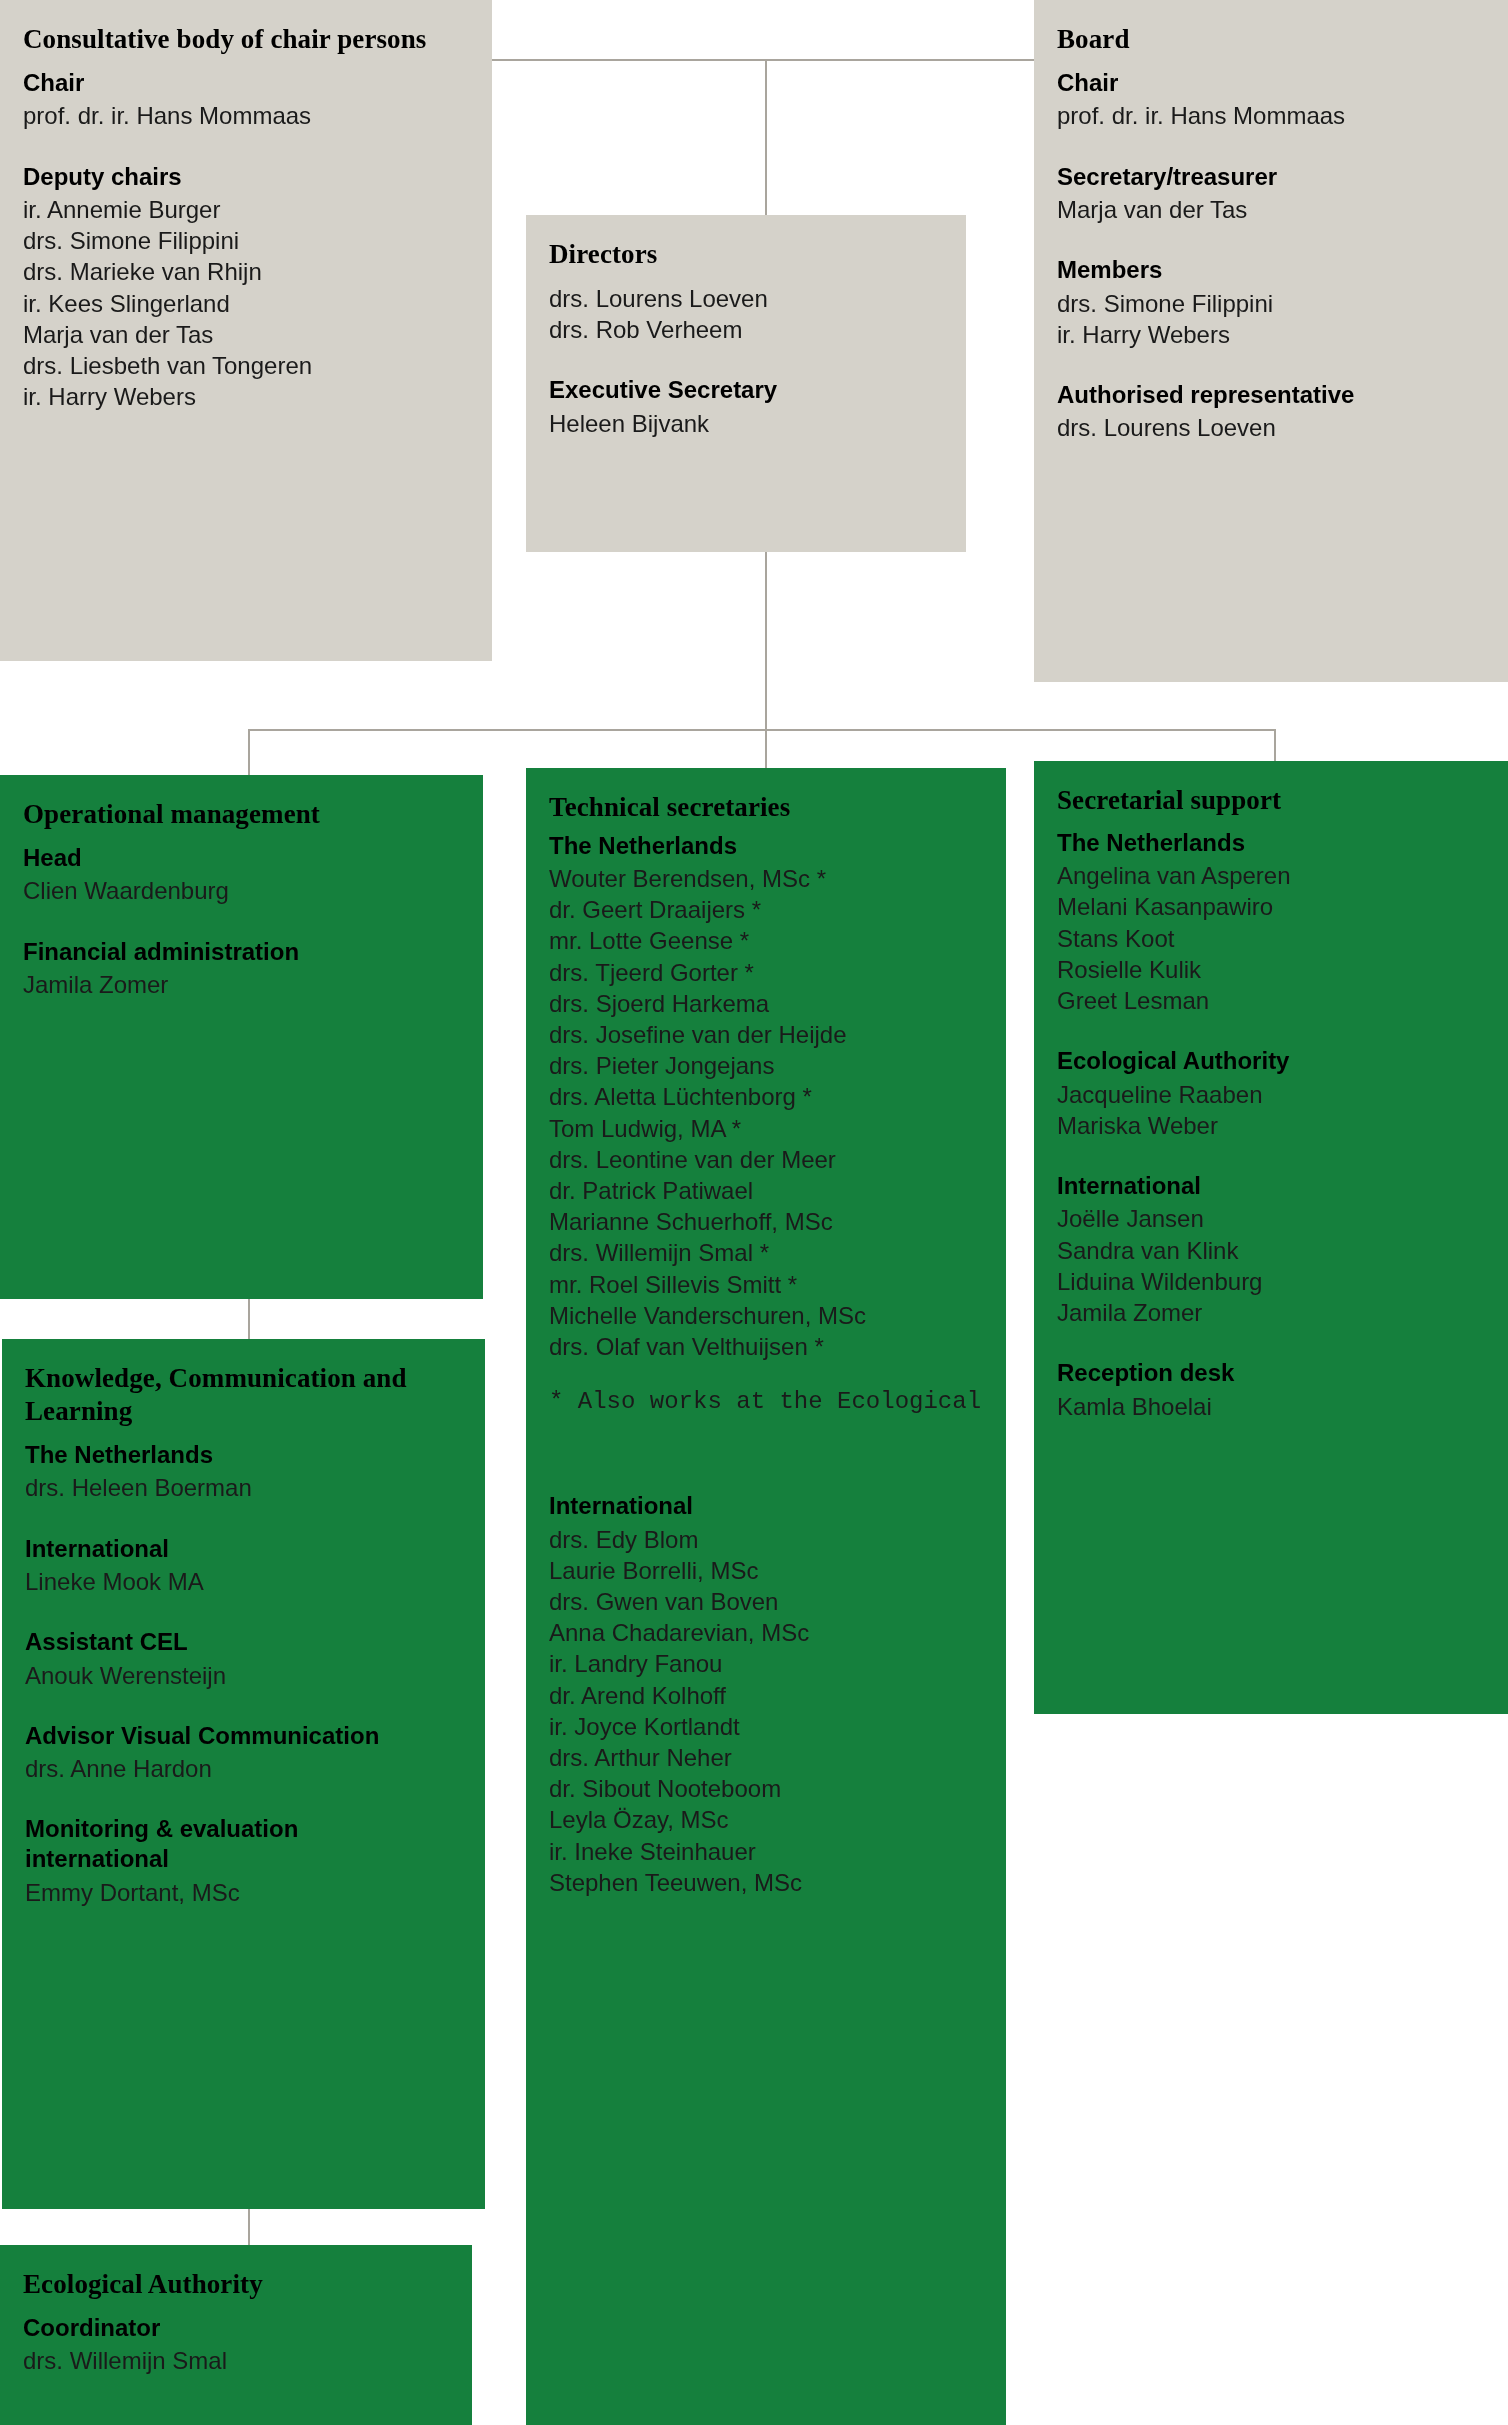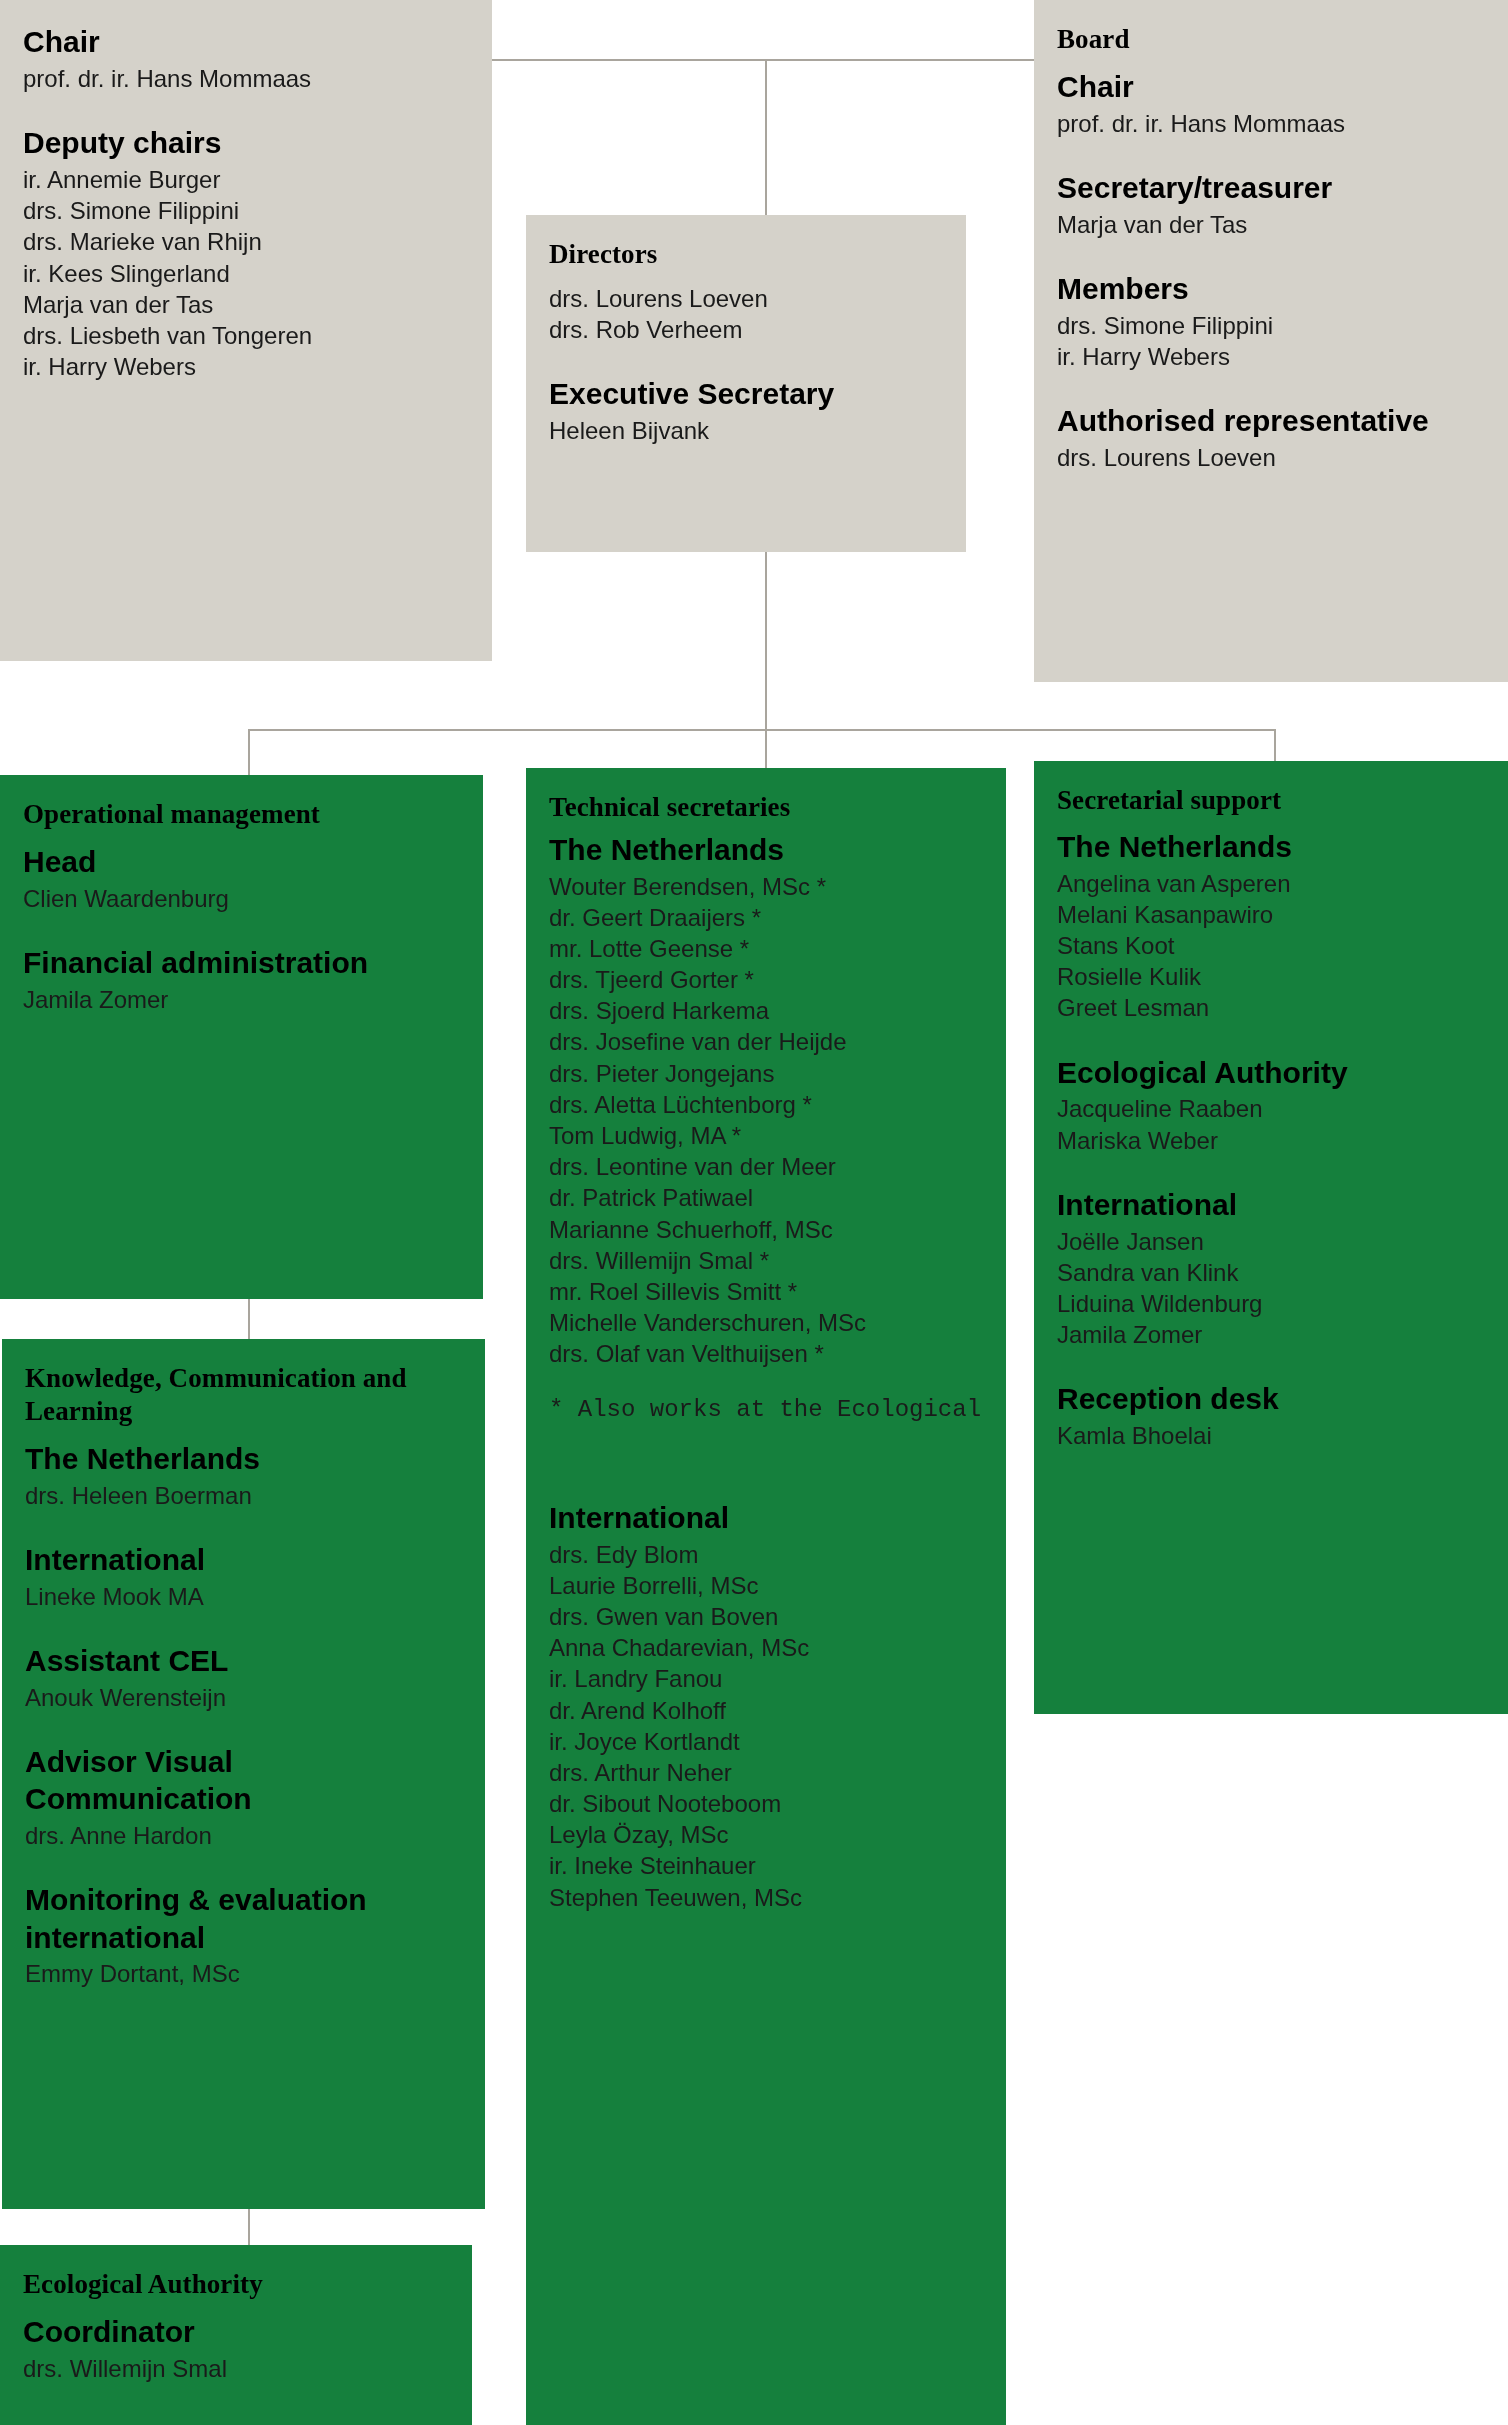--- a/index.html
+++ b/index.html
@@ -30,21 +30,21 @@
     font-weight: bold;
     font-size: 27px;
     line-height: 1.22;
     letter-spacing: 0.1px;
     margin: 0 0 12px 0;
     color: #000;
   }
   .sub-head {
     font-family: "Liberation Sans", sans-serif;
     font-weight: bold;
-    font-size: 30px;
+    font-size: 24px;
     line-height: 1.24;
     margin: 0 0 2.7px 0;
     color: #000;
   }
   .name {
     font-family: "Liberation Sans", sans-serif;
     font-weight: normal;
     font-size: 24px;
     line-height: 1.30;
     margin: 0;
@@ -105,20 +105,21 @@
 
 <div class="line vline" style="left:765px; top:729px; height:40px;"></div>
 
 <div class="line vline" style="left:1274px; top:729px; height:34px;"></div>
 
 <div class="line vline" style="left:248px; top:1299px; height:42px;"></div>
 
 <div class="line vline" style="left:248px; top:2209px; height:37px;"></div>
 
 <div class="box gray" id="box-consultative">
+  <h2 class="box-title">Consultative body of chair persons</h2>
 
   <div class="group">
     <div class="sub-head">Chair</div>
     <p class="name">prof. dr. ir. Hans Mommaas</p>
   </div>
 
   <div class="group">
     <div class="sub-head">Deputy chairs</div>
     <p class="name">ir. Annemie Burger</p>
     <p class="name">drs. Simone Filippini</p>

